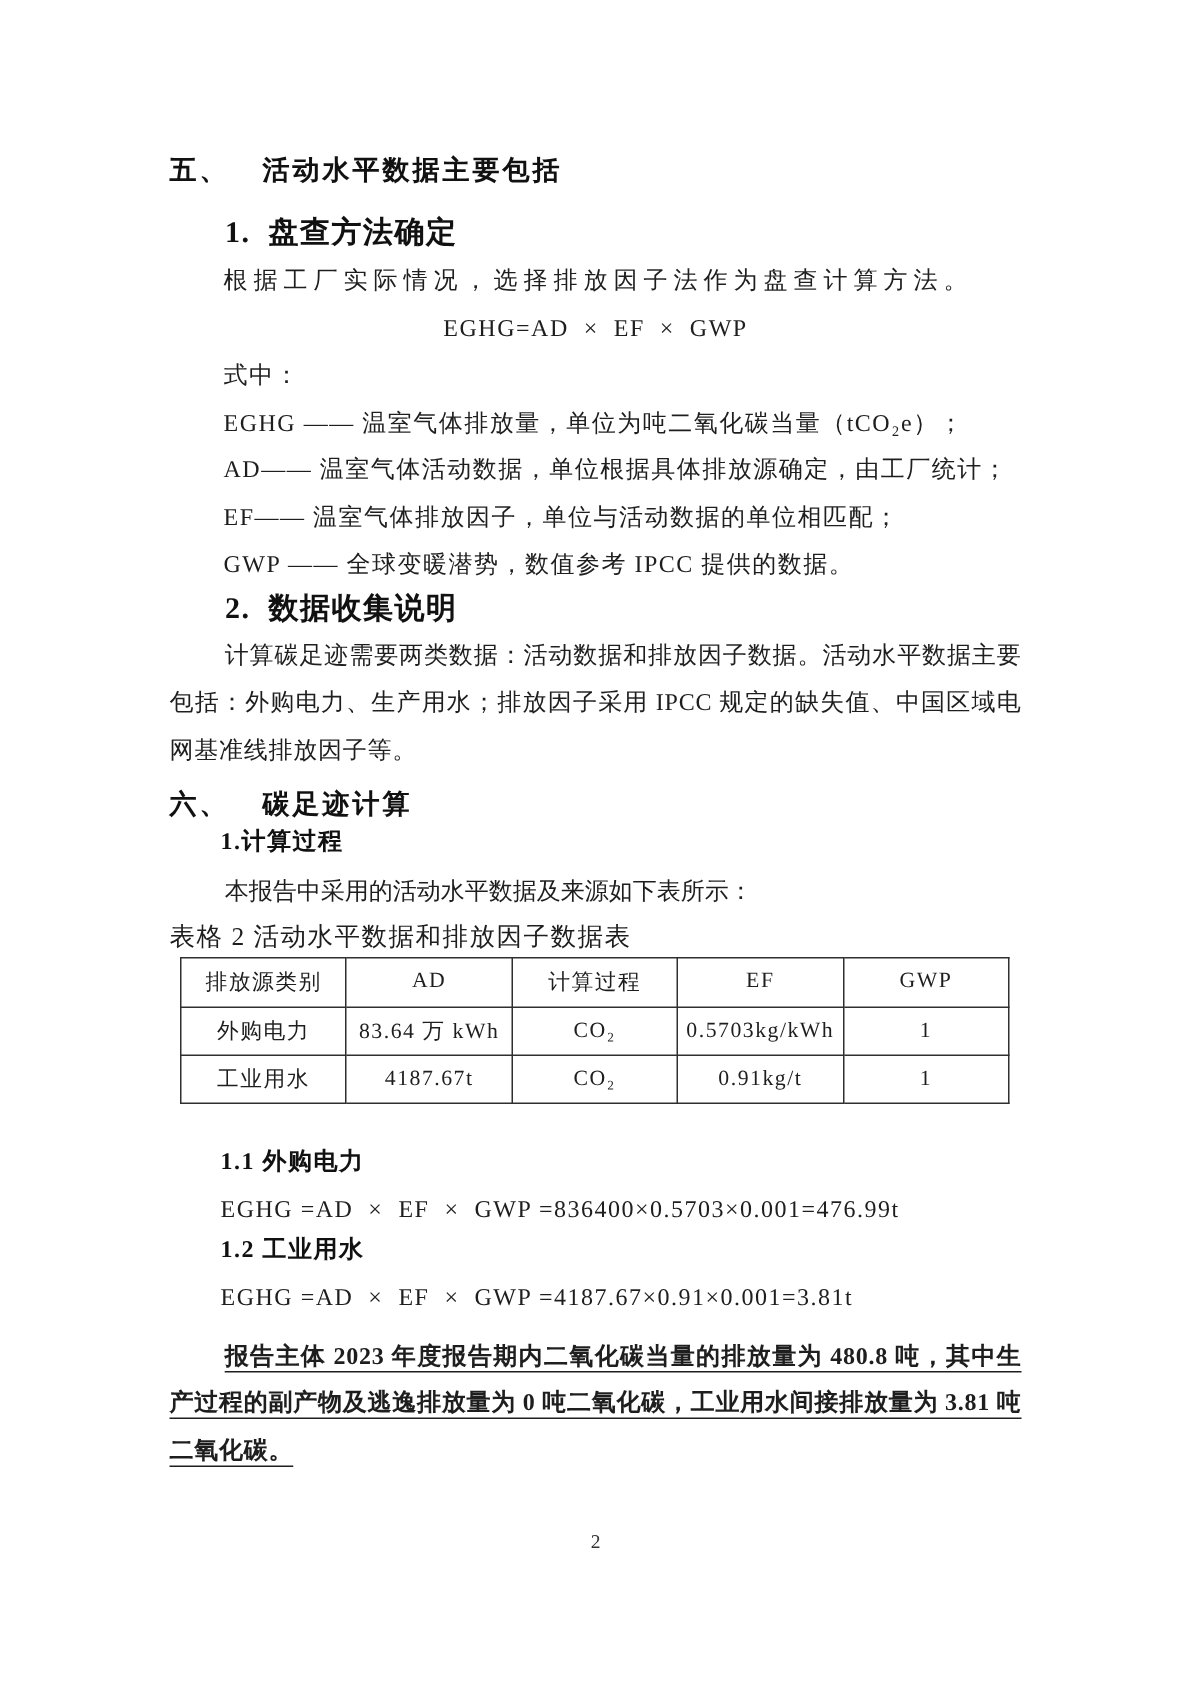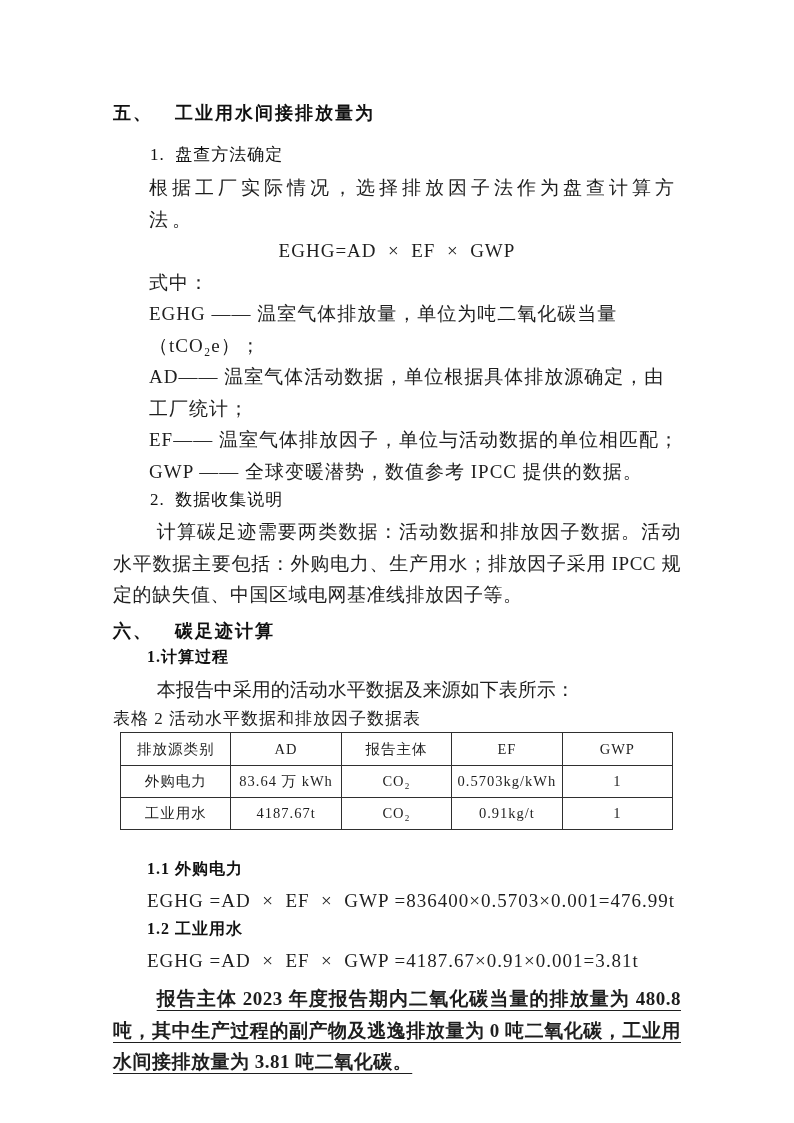--- a/index.html
+++ b/index.html
@@ -14,24 +14,24 @@
     text-align: center; font-size: 12.5px; letter-spacing: 1px;
     color: #2a2a2a; padding-bottom: 7px; border-bottom: 2px solid #5a5a5a;
   }
   .content { position: absolute; top: 88px; left: 113px; width: 568px; }
 
   h1.sec { font-size: 18px; font-weight: bold; margin: 0; line-height: 26px; letter-spacing: 2px; color:#111; }
   h1.sec .h1-title { margin-left: 22px; }
   #sec5-heading { margin-top: 12px; }
   #sec6-heading { margin-top: 7px; }
 
-  h2.sub { font-size: 17px; font-weight: normal; margin: 17px 0 0 37px; line-height: 24px; letter-spacing: 1px; white-space: pre-wrap; color:#111; }
+  h2.sub { font-size: 20px; font-weight: bold; margin: 17px 0 0 37px; line-height: 24px; letter-spacing: 1px; white-space: pre-wrap; color:#111; }
   h3.sub3 { font-size: 16px; font-weight: bold; margin: 0 0 0 34px; line-height: 24px; letter-spacing: 1px; white-space: pre-wrap; color:#111; }
 
-  p { margin: 0; font-size: 19px; line-height: 31.5px; }
+  p { margin: 0; font-size: 16px; line-height: 31.5px; }
   .spread { letter-spacing: 4px; }
   .defline { padding-left: 36px; letter-spacing: 1px; white-space: pre-wrap; }
   .indent { text-indent: 2.3em; }
   .just { text-align: justify; letter-spacing: 0.5px; }
   .center { text-align: center; }
   .formula { white-space: pre-wrap; letter-spacing: 1px; }
   .formula-left { padding-left: 34px; white-space: pre-wrap; letter-spacing: 1px; }
 
   #para-method { margin-top: 5px; }
   #sub2-heading { margin-top: 1px; }
@@ -64,21 +64,21 @@
   .page-number { position: absolute; top: 1020px; left: 0; width: 100%; text-align: center; font-size: 13px; color:#333; }
 </style>
 </head>
 <body>
 
 <div class="page">
 
 
   <main class="content">
 
-    <h1 class="sec" id="sec5-heading"><span>五、</span><span class="h1-title">工业用水间接排放量为</span></h1>
+    <h1 class="sec" id="sec5-heading"><span>五、</span><span class="h1-title">活动水平数据主要包括</span></h1>
 
     <h2 class="sub">1.  盘查方法确定</h2>
 
     <p class="spread" id="para-method" style="padding-left:36px;">根据工厂实际情况，选择排放因子法作为盘查计算方法。</p>
 
     <p class="center formula">EGHG=AD  ×  EF  ×  GWP</p>
 
     <p class="defline">式中：</p>
     <p class="defline">EGHG —— 温室气体排放量，单位为吨二氧化碳当量（tCO₂e）；</p>
     <p class="defline">AD—— 温室气体活动数据，单位根据具体排放源确定，由工厂统计；</p>
@@ -95,21 +95,21 @@
 
     <p class="indent" id="para-table-intro">本报告中采用的活动水平数据及来源如下表所示：</p>
 
     <div class="tbl-caption">表格 2 活动水平数据和排放因子数据表</div>
 
     <table class="data">
       <thead>
         <tr class="head-row">
           <th>排放源类别</th>
           <th>AD</th>
-          <th>报告主体</th>
+          <th>计算过程</th>
           <th>EF</th>
           <th>GWP</th>
         </tr>
       </thead>
       <tbody>
         <tr>
           <td>外购电力</td>
           <td>83.64 万 kWh</td>
           <td>CO₂</td>
           <td>0.5703kg/kWh</td>

